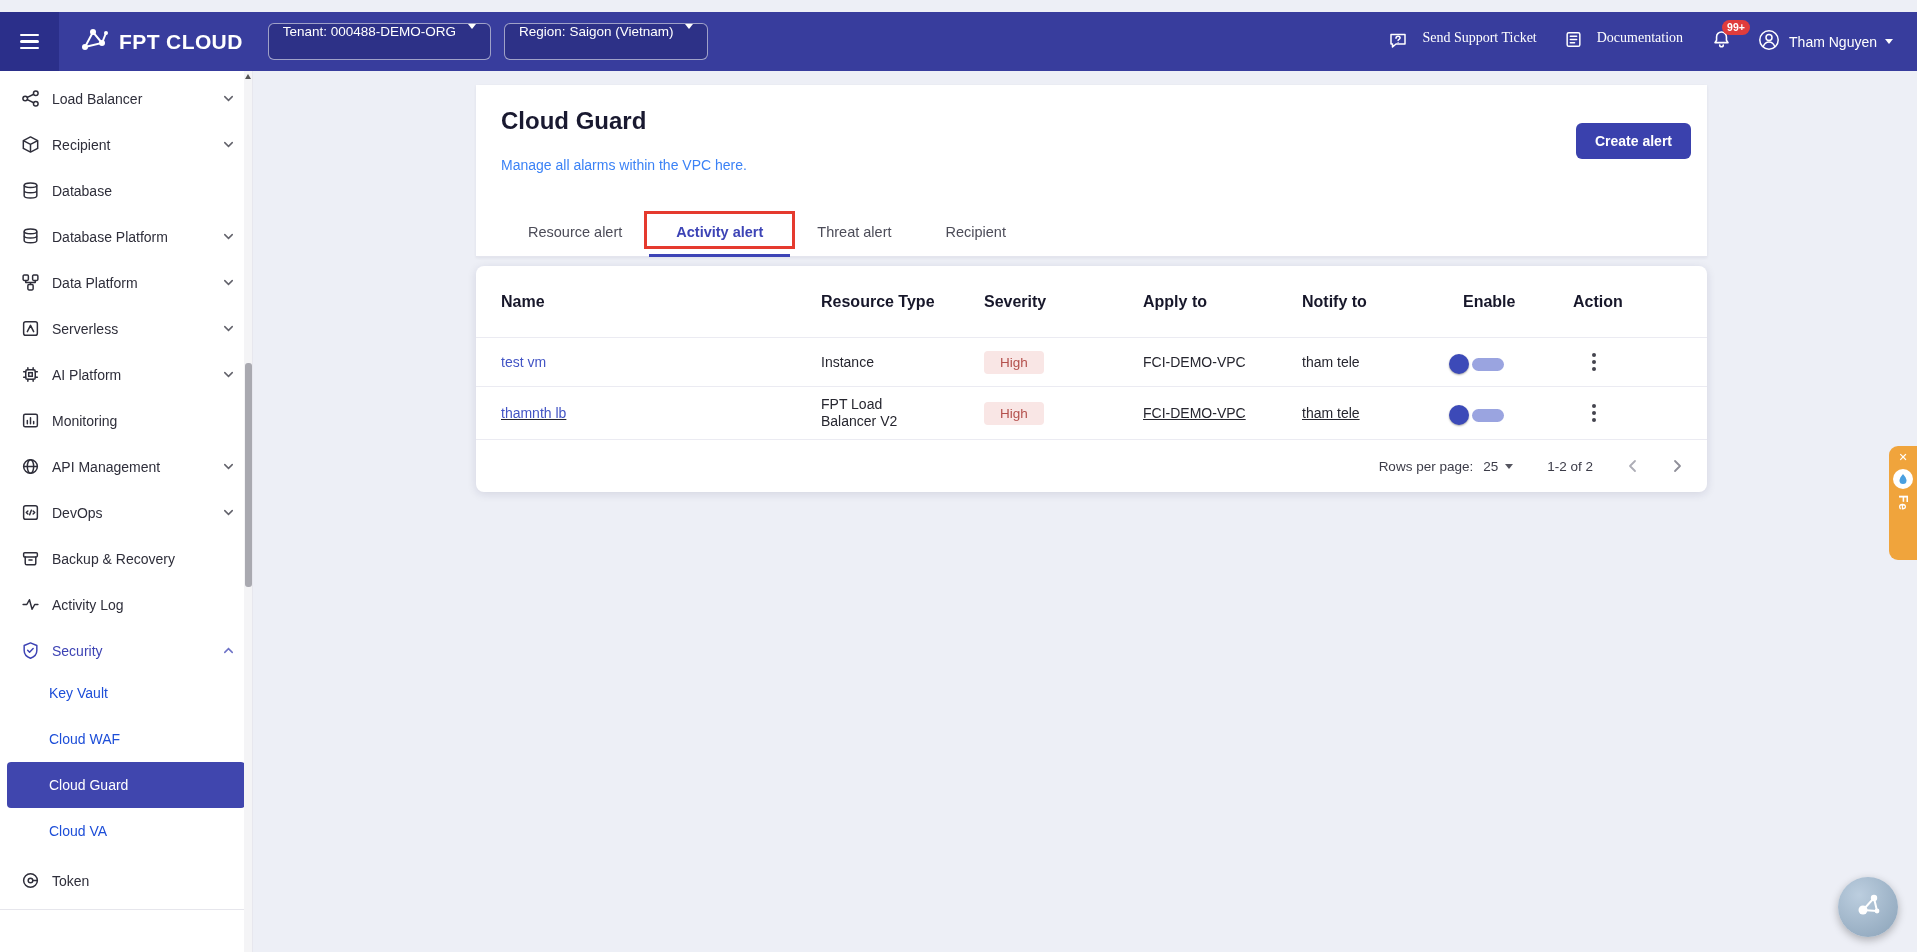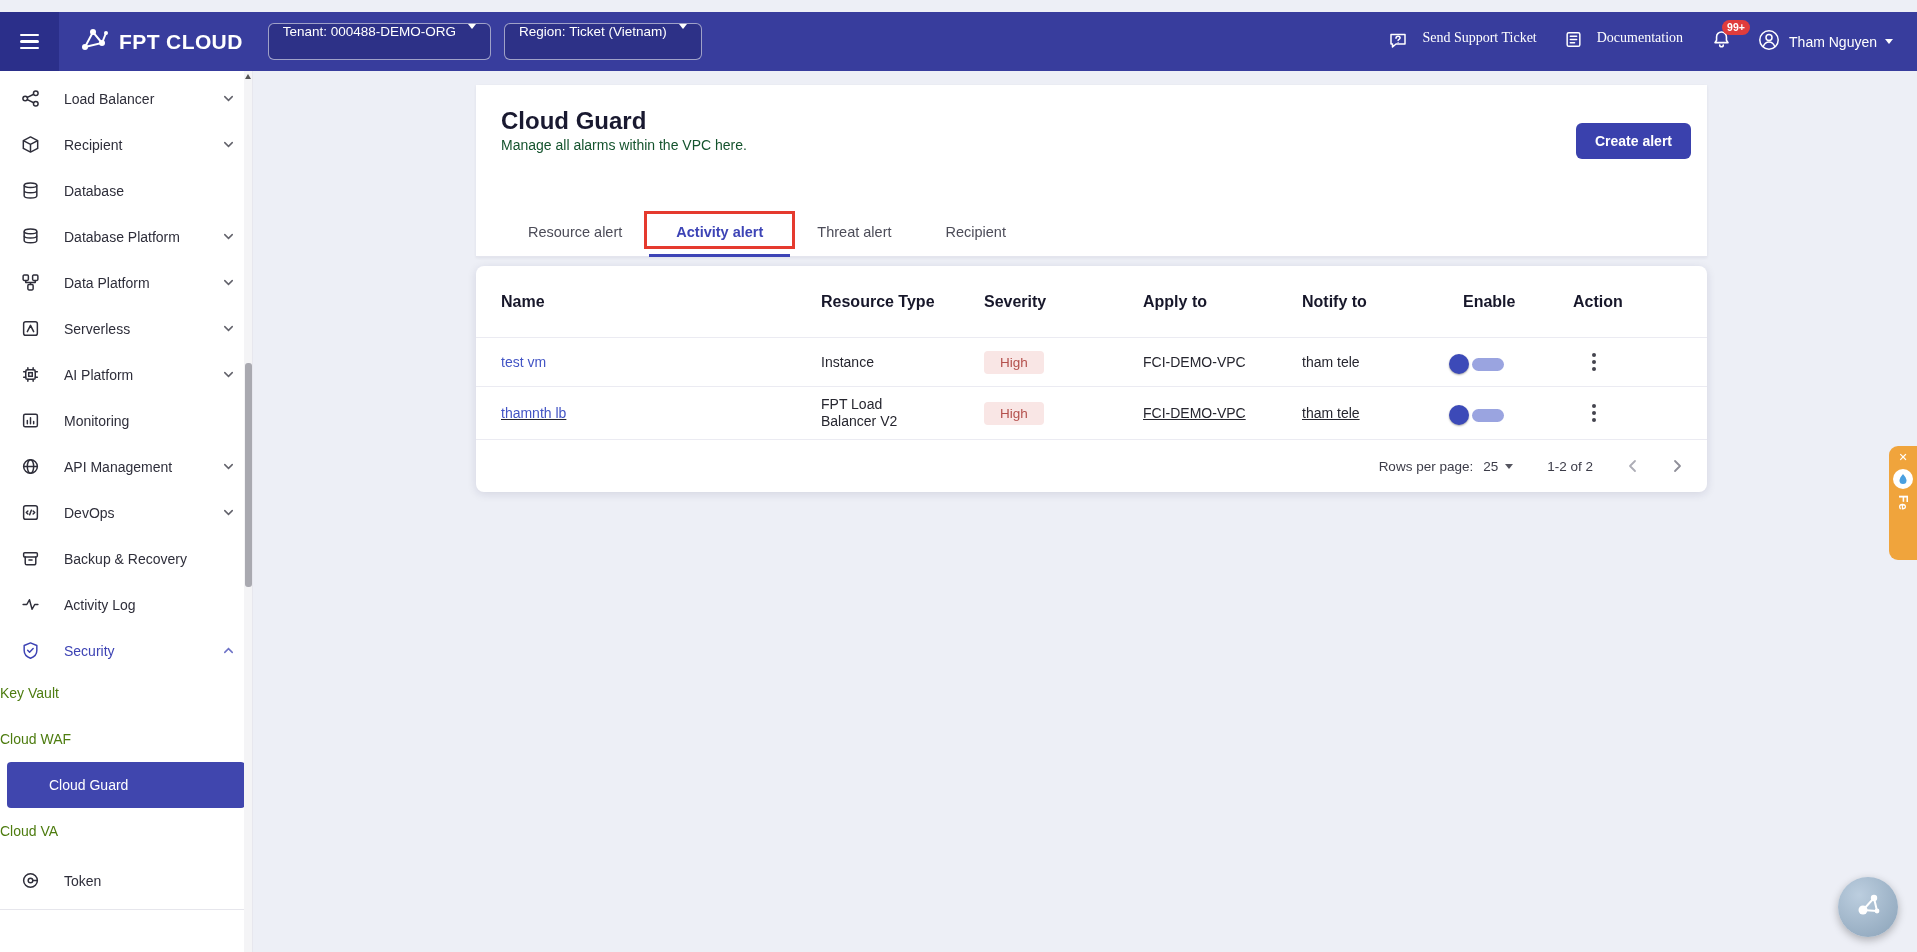--- a/index.html
+++ b/index.html
@@ -18,41 +18,41 @@
   .caret-down { width:0; height:0; border-left:4.5px solid transparent; border-right:4.5px solid transparent; border-top:5.5px solid #fff; }
   .tb-right { margin-left:auto; display:flex; align-items:center; padding-right:24px; }
   .tb-link { display:flex; align-items:flex-start; gap:14px; font-size:14px; margin-left:27px; cursor:pointer; white-space:nowrap;font-family:Liberation Serif, serif; }
   .bell-wrap { position:relative; margin-left:28px; cursor:pointer; display:flex; }
   .nbadge { position:absolute; top:-9px; left:11px; background:#e03c3c; border-radius:9px; padding:2px 5px; font-size:10.5px; font-weight:700; line-height:1; }
   .user { display:flex; align-items:center; gap:8px; margin-left:25px; font-size:14px; cursor:pointer; }
 
   
   .sidebar { position:absolute; left:0; top:59px; width:253px; bottom:0; background:#fff; overflow:hidden; border-right:1px solid #e7e7ee; }
   .side-list { padding-top:1px; }
-  .side-item { height:46px; display:flex; align-items:center; padding:7px 16px 0 20px; gap:24px; font-size:14px; color:#2e2e3a; cursor:pointer; }
+  .side-item { height:46px; display:flex; align-items:center; padding:7px 16px 0 20px; gap:12px; font-size:14px; color:#2e2e3a; cursor:pointer; }
   .si-icon { width:20px; height:20px; display:flex; align-items:center; justify-content:center; flex:none; }
   .si-icon svg, .si-chev svg { stroke:currentColor; }
   .si-label { white-space:nowrap; }
   .si-chev { margin-left:auto; display:flex; opacity:.75; }
   .side-item.active-parent { color:#3d43b4; }
-  .side-sub { height:46px; display:flex; align-items:center; font-size:14px; color:#4d7c0f; cursor:pointer; }
+  .side-sub { height:46px; display:flex; align-items:center; padding-left:49px; font-size:14px; color:#1d4ed8; cursor:pointer; }
   .side-sub.selected { background:#4046ae; color:#fff; border-radius:4px; margin:0 7px; padding-left:42px; }
   .side-divider { border-top:1px solid #e6e6ec; margin:9px 0; }
   .side-scrollbar { position:absolute; top:0; right:0; width:8px; bottom:0; background:#f4f4f6; }
   .sb-thumb { position:absolute; top:292px; left:0.5px; width:7px; height:224px; background:#a9a9b0; border-radius:3px; }
   .sb-up { position:absolute; top:3px; left:0; width:8px; display:flex; justify-content:center; }
   .sb-down { position:absolute; bottom:3px; left:0; width:8px; display:flex; justify-content:center; }
   .tri-up { width:0; height:0; border-left:3.5px solid transparent; border-right:3.5px solid transparent; border-bottom:5px solid #555; }
   .tri-dn { width:0; height:0; border-left:3.5px solid transparent; border-right:3.5px solid transparent; border-top:5px solid #555; }
 
   
   .main { position:absolute; left:253px; top:59px; right:0; bottom:0; background:#edeff6; }
   .head-card { position:absolute; left:223px; top:14px; width:1231px; height:172px; background:#fff; box-shadow:0 1px 3px rgba(25,25,60,.07); }
   .page-title { position:absolute; left:25px; top:22px; font-size:24px; font-weight:700; color:#191930; }
-  .page-sub { position:absolute; left:25px; top:52px; font-size:14px; color:#14532d; }
+  .page-sub { position:absolute; left:25px; top:72px; font-size:14px; color:#3b82f6; }
   .create-btn { position:absolute; right:16px; top:38px; height:36px; padding:0 19px; background:#3a41ad; color:#fff; font-size:14px; font-weight:600; border:none; border-radius:6px; cursor:pointer; font-family:inherit; }
   .tabs { position:absolute; left:0; right:0; bottom:0; height:49px; display:flex; align-items:stretch; padding-left:25px; border-bottom:1px solid #e4e5ee; }
   .tab { display:flex; align-items:center; padding:0 27px; font-size:14.5px; color:#4c4c58; position:relative; cursor:pointer; white-space:nowrap; }
   .tab.active { color:#3d44b6; font-weight:600; }
   .tab.active::after { content:""; position:absolute; left:0; right:0; bottom:-1px; height:3px; background:#3d44b6; }
   .red-box { position:absolute; left:-5px; right:-5px; top:3px; bottom:7px; border:3px solid #e53a2e; pointer-events:none; z-index:3; }
 
   .table-card { position:absolute; left:223px; top:195px; width:1231px; height:226px; background:#fff; border-radius:8px; box-shadow:0 2px 10px rgba(25,25,70,.12); overflow:hidden; }
   .t-row { display:grid; grid-template-columns:320px 163px 159px 159px 161px 110px 1fr; align-items:center; padding-left:25px; border-bottom:1px solid #ebebf2; }
   .t-head { height:72px; font-weight:700; font-size:16px; color:#17172a; }
@@ -105,21 +105,21 @@
           <circle cx="27" cy="7" r="2" fill="#fff" stroke="none"></circle>
         </svg>
       </span>
       <span class="brand-text">FPT CLOUD</span>
     </div>
     <div class="pill">
       <span>Tenant: 000488-DEMO-ORG</span>
       <span class="caret-down"></span>
     </div>
     <div class="pill">
-      <span>Region: Ticket (Vietnam)</span>
+      <span>Region: Saigon (Vietnam)</span>
       <span class="caret-down"></span>
     </div>
 
     <div class="tb-right">
       <div class="tb-link">
         <span>
           <svg width="20" height="20" viewBox="0 0 20 20" fill="none" stroke="#fff" stroke-width="1.5">
             <path d="M3 4.5h14v9.5H8l-3.5 3v-3H3z" stroke-linejoin="round"></path>
             <path d="M8 8.2c0-1.2 1-2 2.1-2 1.1 0 2 .8 2 1.8 0 1.4-2 1.4-2 2.6" stroke-linecap="round"></path>
             <circle cx="10.1" cy="12.6" r="0.6" fill="#fff" stroke="none"></circle>

